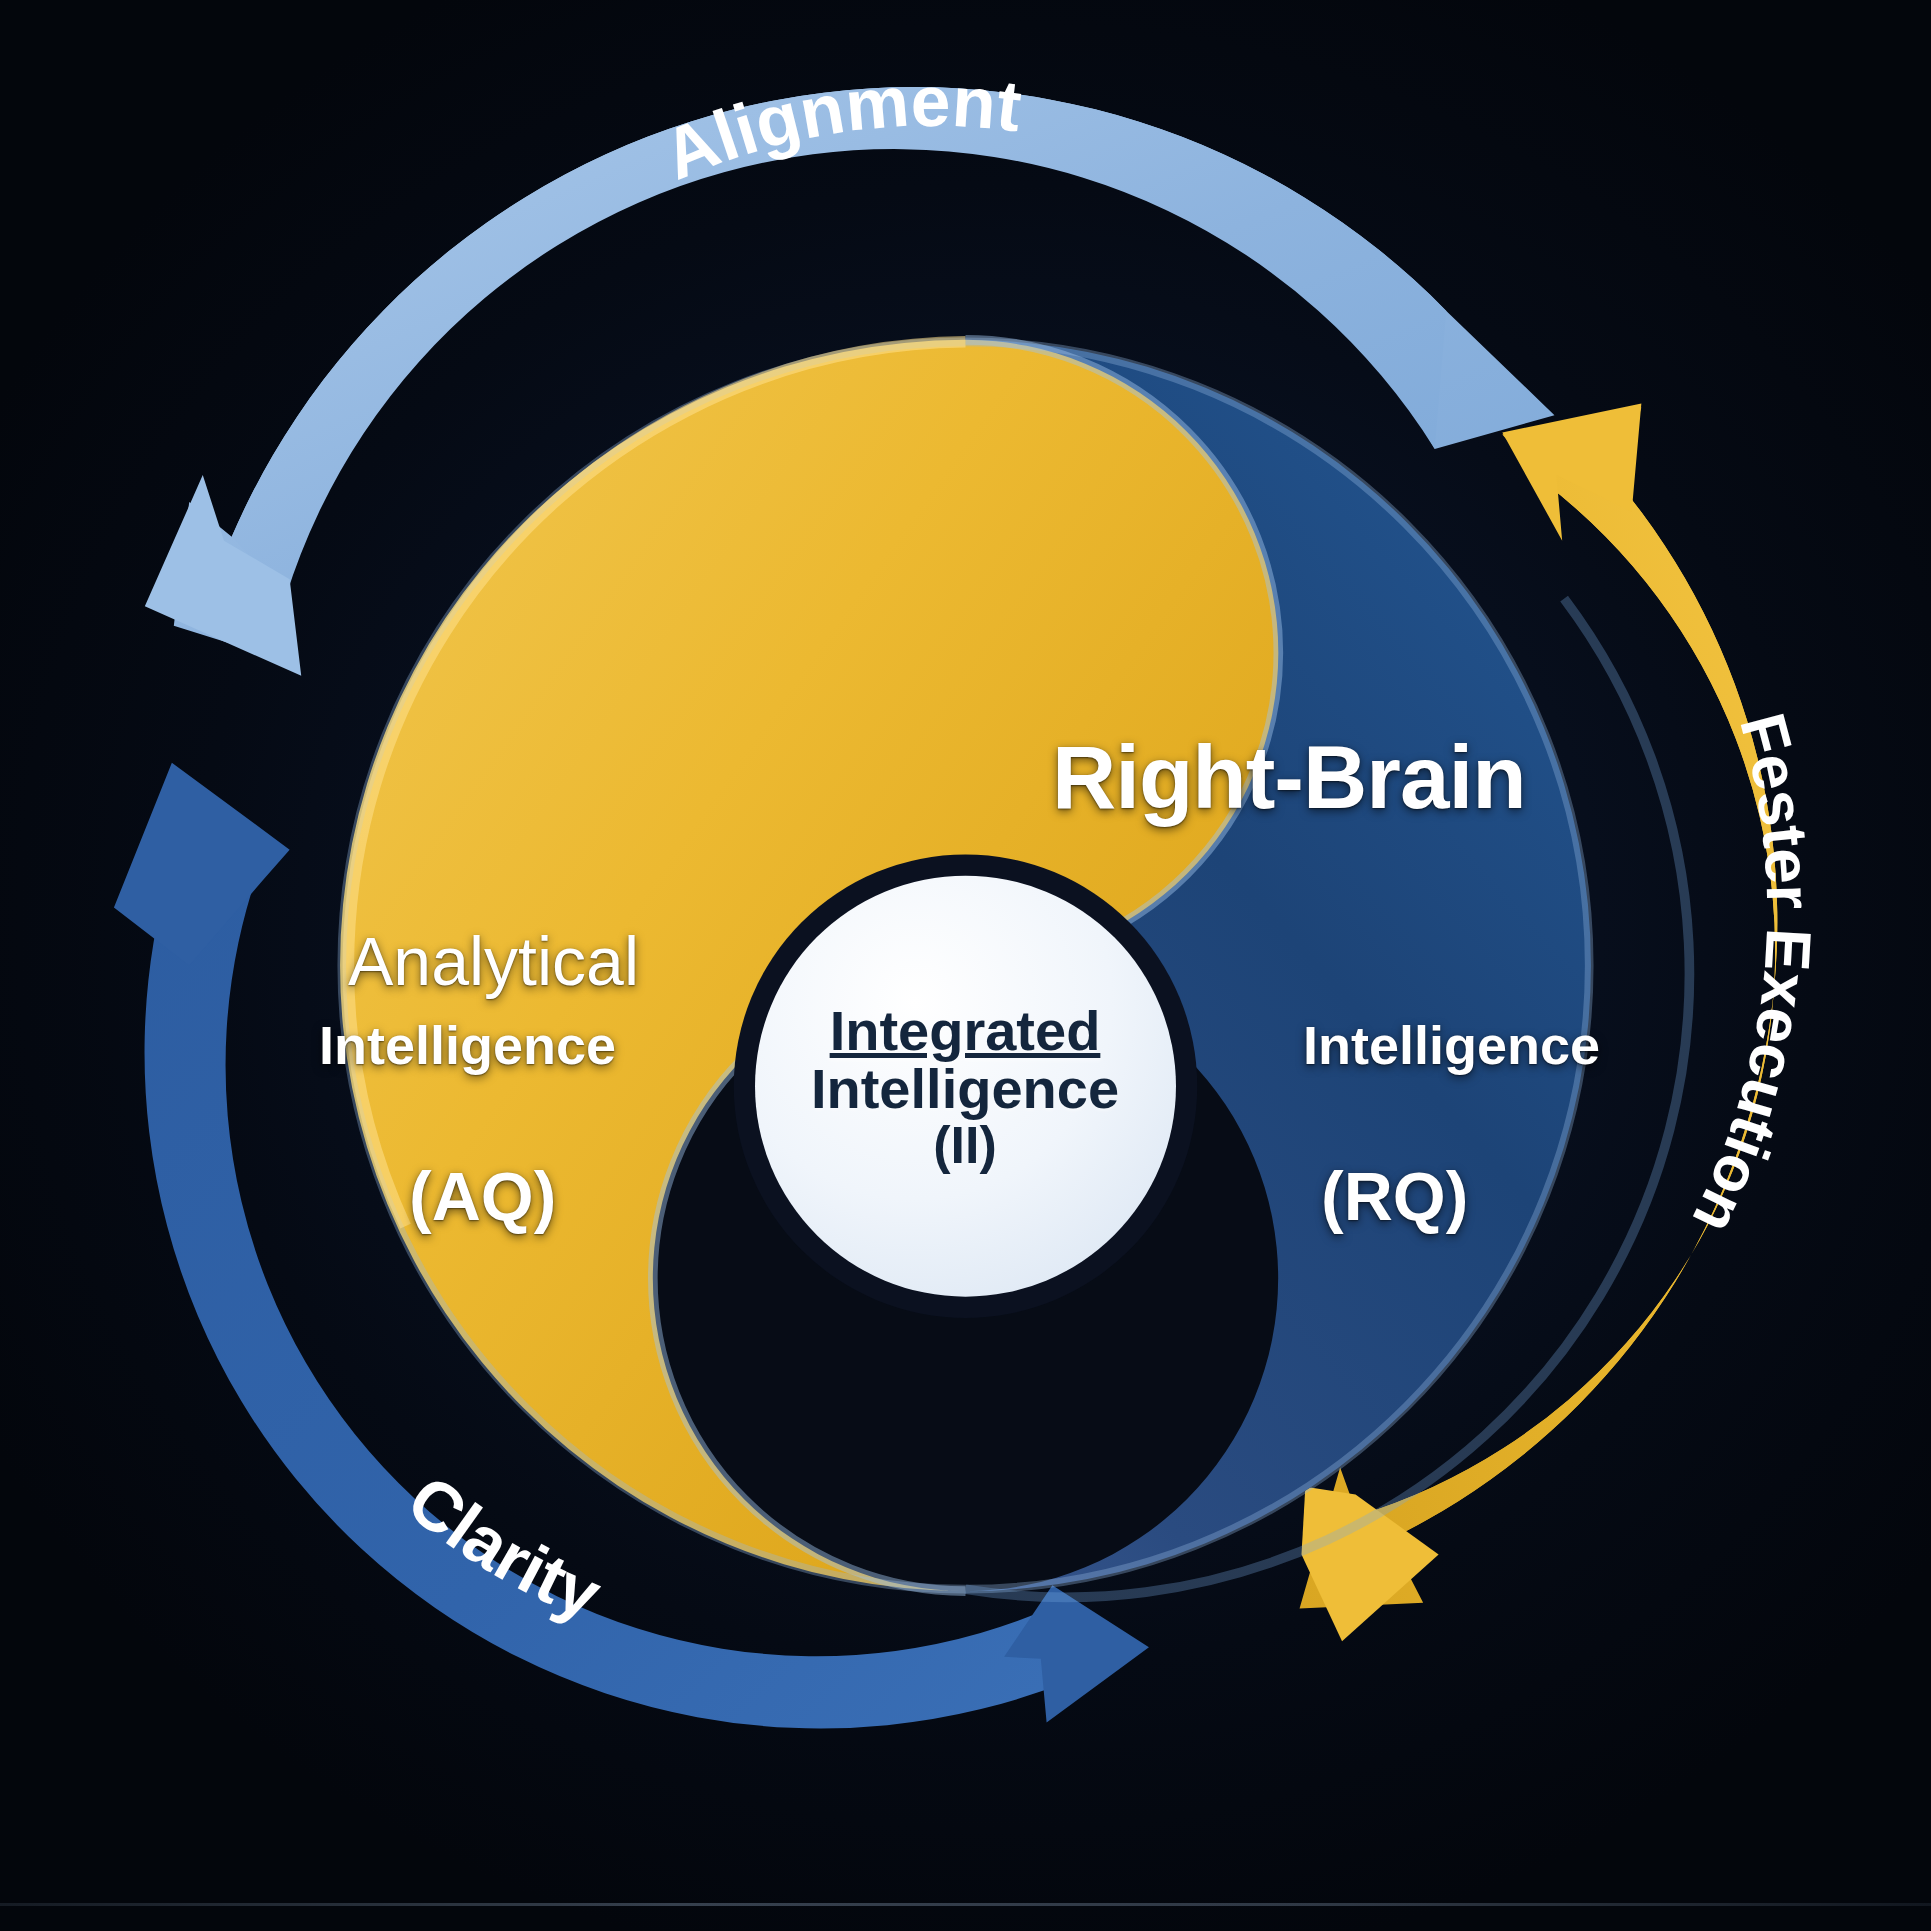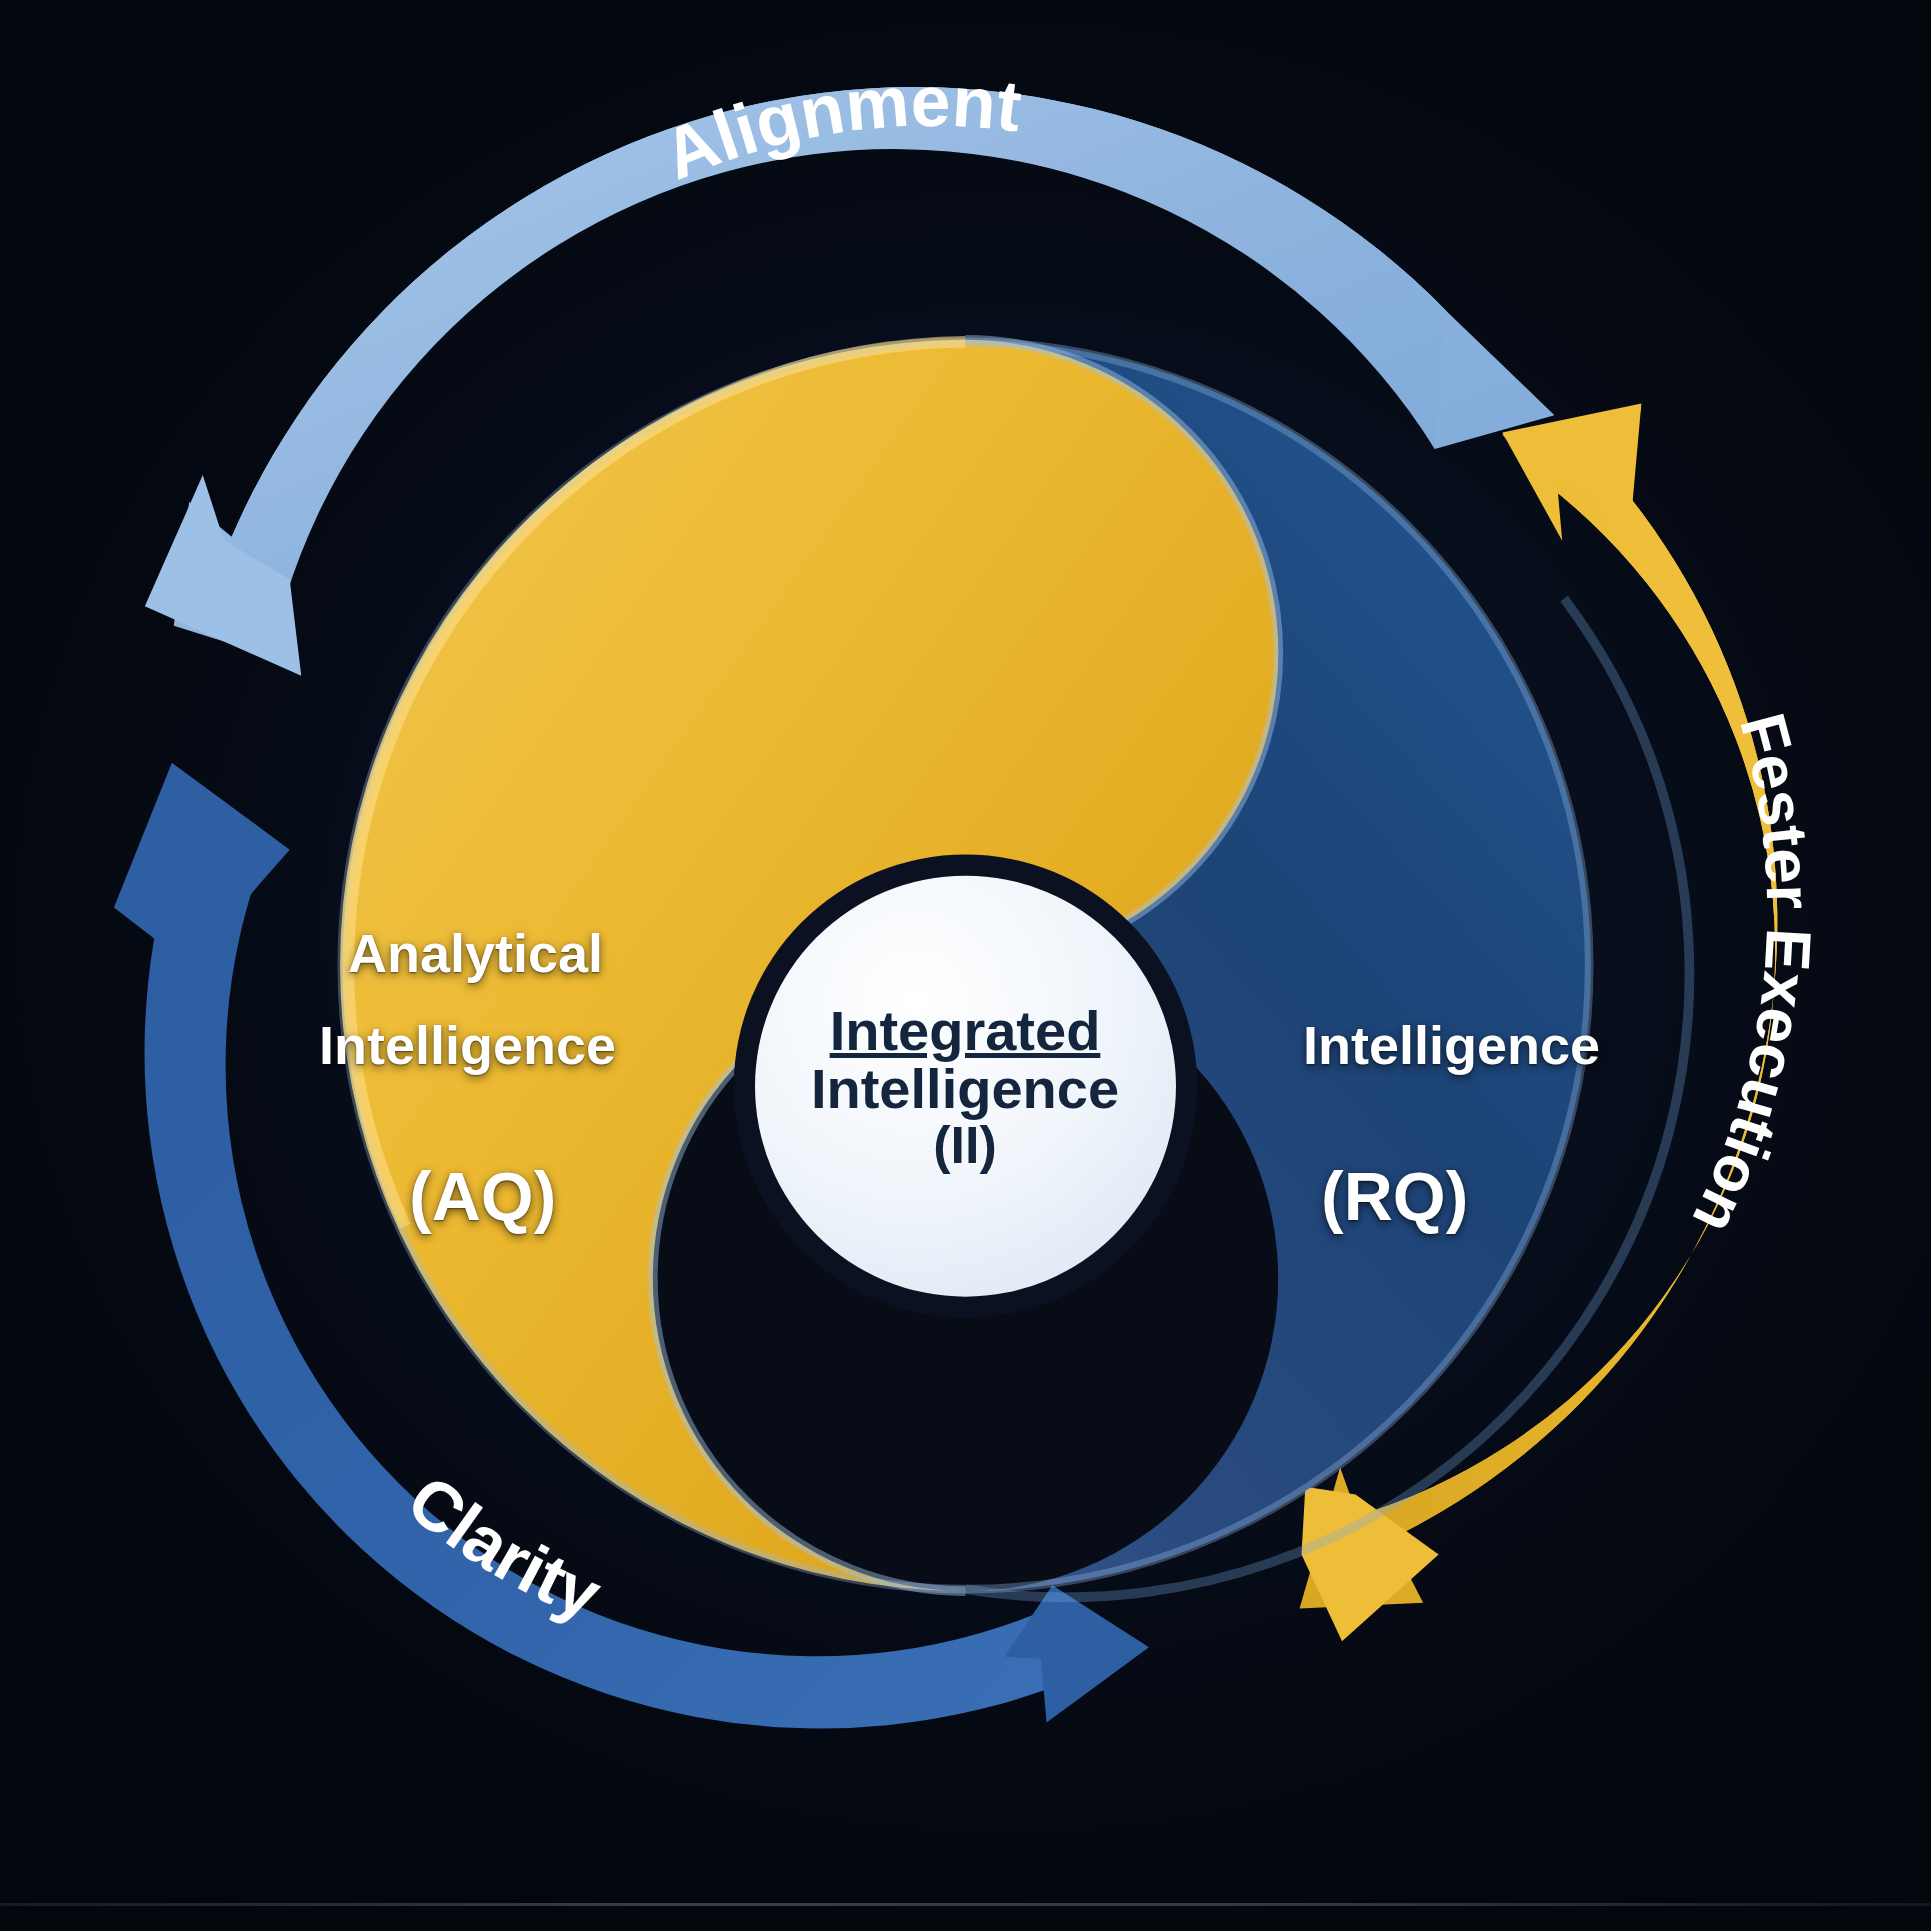--- a/index.html
+++ b/index.html
@@ -40,21 +40,21 @@
     display: block;
   }
   .lbl {
     position: absolute;
     color: #ffffff;
     text-shadow: 0 2.9px 9.7px rgba(0,0,0,.55), 0 1px 1.9px rgba(0,0,0,.5);
     white-space: nowrap;
     user-select: none;
   }
   .lbl-big   { font-size: 89px;  font-weight: 700; letter-spacing: -1px; }
-  .lbl-mid   { font-size: 54px;  font-weight: 700; }
+  .lbl-mid   { font-size: 68px;  font-weight: 400; }
   .lbl-small { font-size: 54px;  font-weight: 600; }
   .lbl-code  { font-size: 68px;  font-weight: 700; }
 
   .core-text {
     position: absolute;
     text-align: center;
     color: #14263d;
     text-shadow: 0 1.9px 3.9px rgba(255,255,255,.55);
     user-select: none;
     line-height: 1.04;
@@ -221,20 +221,21 @@
     </text>
   </svg>
 
 
   <div class="lbl lbl-mid" style="left:348px; top:922px;">Analytical</div>
 
   <div class="lbl lbl-small" style="left:319px; top:1014px;">Intelligence</div>
 
   <div class="lbl lbl-code" style="left:409px; top:1157px;">(AQ)</div>
 
+  <div class="lbl lbl-big" style="left:1052px; top:726px;">Right-Brain</div>
 
 
   <div class="lbl lbl-small" style="left:1303px; top:1014px;">Intelligence</div>
 
   <div class="lbl lbl-code" style="left:1321px; top:1157px;">(RQ)</div>
 
   <div class="core-text" style="left:714px; top:1002px; width:502px;">
     <div class="core-l1">Integrated</div>
     <div class="core-l2">Intelligence</div>
     <div class="core-l3">(II)</div>

